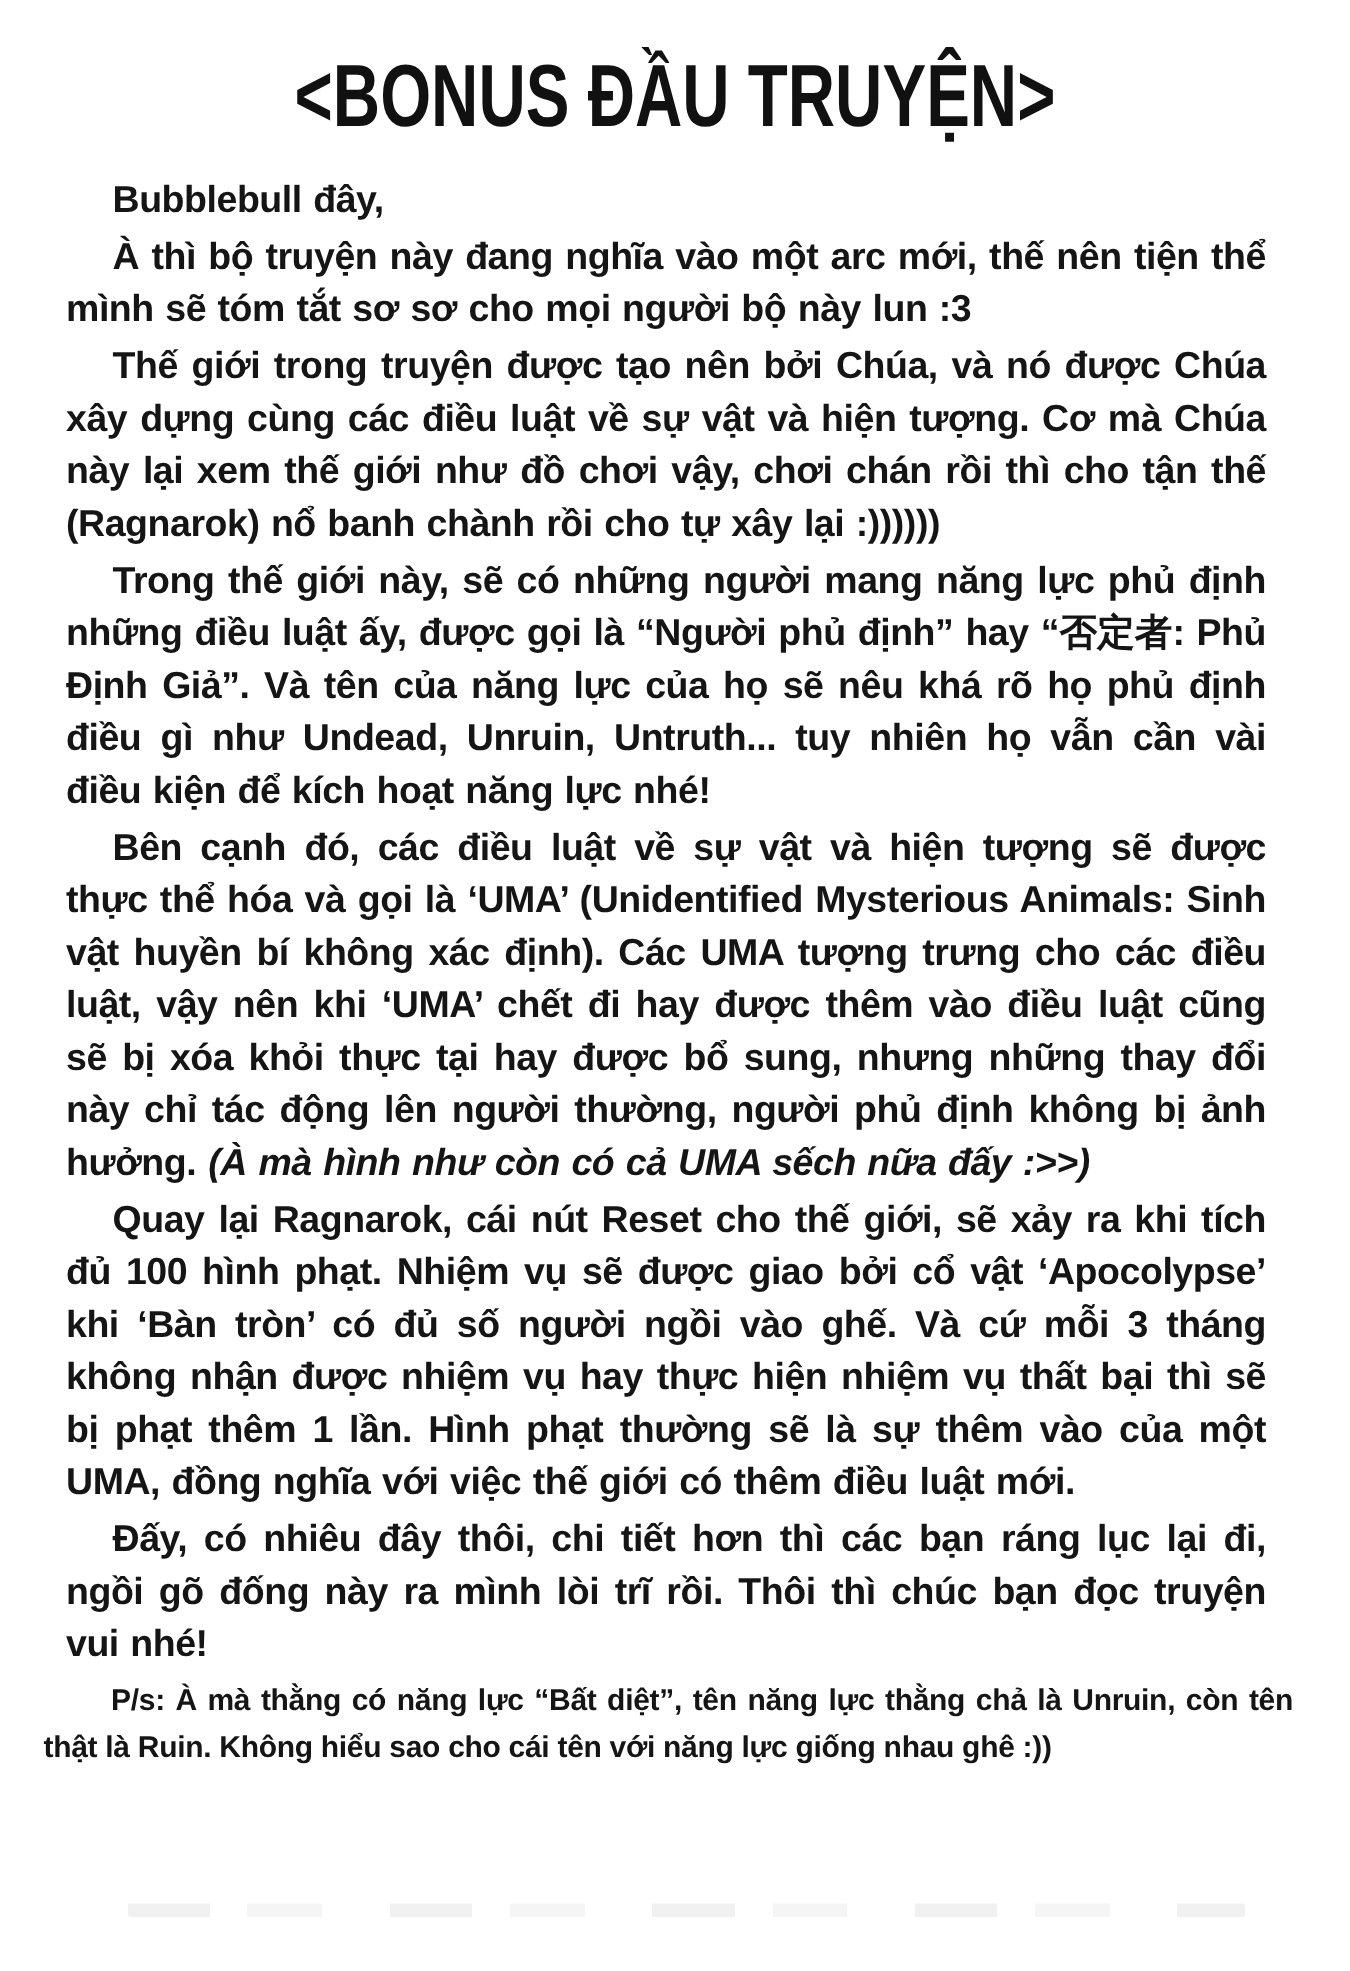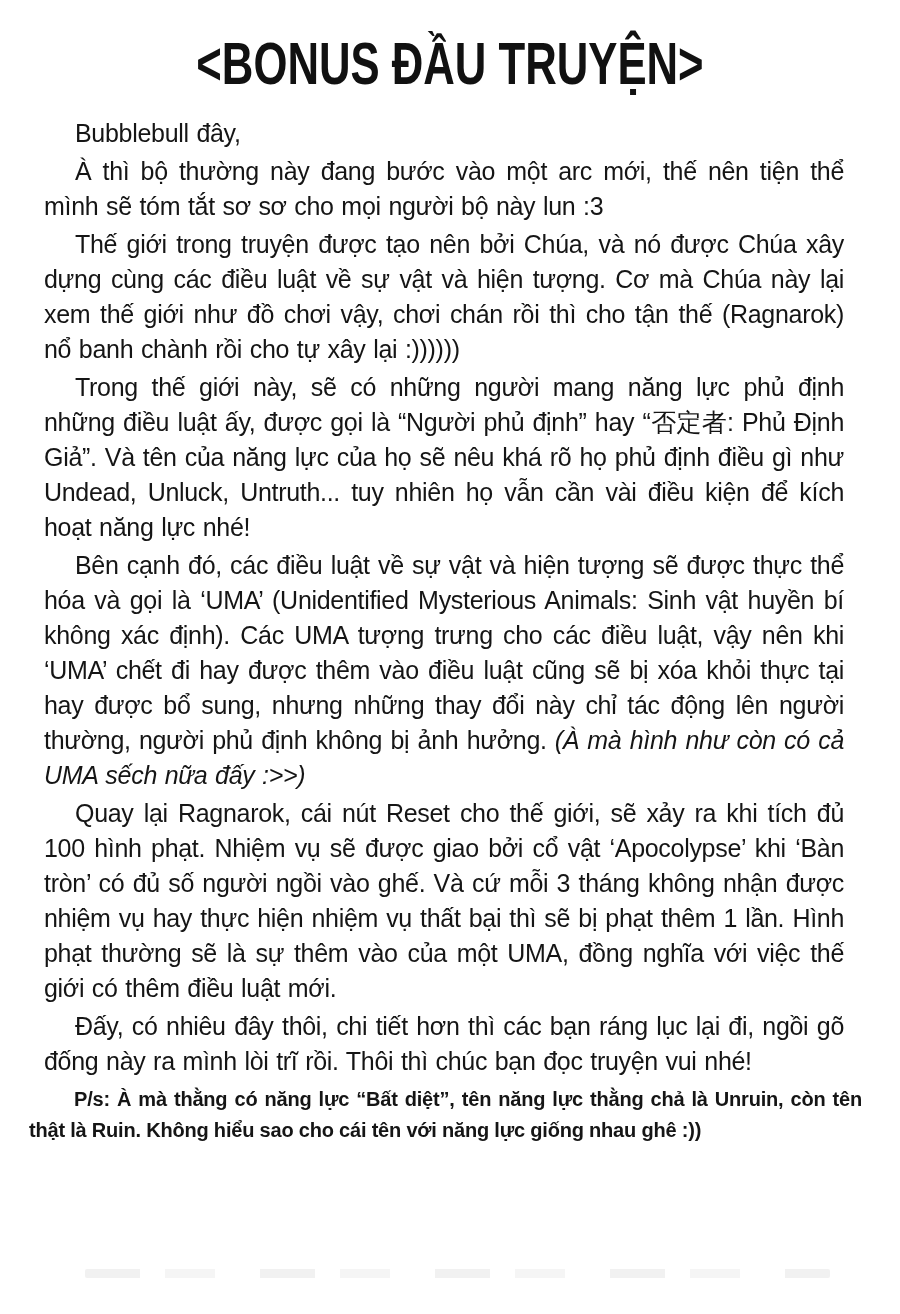--- a/index.html
+++ b/index.html
@@ -25,21 +25,21 @@
     transform: scaleX(0.78) scaleY(1.05);
     letter-spacing: 0px;
     color: #111111;
   }
   .content {
     padding: 0 38px 0 44px;
   }
   p.para {
     margin: 0 18px 3px 0;
     font-size: 25px;
-    font-weight: normal;
+    font-weight: bold;
     line-height: 35px;
     text-align: justify;
     text-align-last: left;
     text-indent: 31px;
     letter-spacing: -0.3px;
     word-spacing: 1px;
   }
   p.para .tail {
     font-style: italic;
     margin-left: 0.32em;
@@ -70,22 +70,22 @@
     border-radius: 2px;
   }
 </style>
 </head>
 <body>
 
 <h1 class="title">&lt;BONUS ĐẦU TRUYỆN&gt;</h1>
 
 <div class="content">
   <p class="para"><span>Bubblebull đây,</span></p>
-  <p class="para"><span>À thì bộ thường này đang bước vào một arc mới, thế nên tiện thể mình sẽ tóm tắt sơ sơ cho mọi người bộ này lun :3</span></p>
+  <p class="para"><span>À thì bộ truyện này đang nghĩa vào một arc mới, thế nên tiện thể mình sẽ tóm tắt sơ sơ cho mọi người bộ này lun :3</span></p>
   <p class="para"><span>Thế giới trong truyện được tạo nên bởi Chúa, và nó được Chúa xây dựng cùng các điều luật về sự vật và hiện tượng. Cơ mà Chúa này lại xem thế giới như đồ chơi vậy, chơi chán rồi thì cho tận thế (Ragnarok) nổ banh chành rồi cho tự xây lại :))))))</span></p>
-  <p class="para"><span>Trong thế giới này, sẽ có những người mang năng lực phủ định những điều luật ấy, được gọi là “Người phủ định” hay “否定者: Phủ Định Giả”. Và tên của năng lực của họ sẽ nêu khá rõ họ phủ định điều gì như Undead, Unluck, Untruth... tuy nhiên họ vẫn cần vài điều kiện để kích hoạt năng lực nhé!</span></p>
+  <p class="para"><span>Trong thế giới này, sẽ có những người mang năng lực phủ định những điều luật ấy, được gọi là “Người phủ định” hay “否定者: Phủ Định Giả”. Và tên của năng lực của họ sẽ nêu khá rõ họ phủ định điều gì như Undead, Unruin, Untruth... tuy nhiên họ vẫn cần vài điều kiện để kích hoạt năng lực nhé!</span></p>
   <p class="para"><span>Bên cạnh đó, các điều luật về sự vật và hiện tượng sẽ được thực thể hóa và gọi là ‘UMA’ (Unidentified Mysterious Animals: Sinh vật huyền bí không xác định). Các UMA tượng trưng cho các điều luật, vậy nên khi ‘UMA’ chết đi hay được thêm vào điều luật cũng sẽ bị xóa khỏi thực tại hay được bổ sung, nhưng những thay đổi này chỉ tác động lên người thường, người phủ định không bị ảnh hưởng.</span><em class="tail">(À mà hình như còn có cả UMA sếch nữa đấy :&gt;&gt;)</em></p>
   <p class="para"><span>Quay lại Ragnarok, cái nút Reset cho thế giới, sẽ xảy ra khi tích đủ 100 hình phạt. Nhiệm vụ sẽ được giao bởi cổ vật ‘Apocolypse’ khi ‘Bàn tròn’ có đủ số người ngồi vào ghế. Và cứ mỗi 3 tháng không nhận được nhiệm vụ hay thực hiện nhiệm vụ thất bại thì sẽ bị phạt thêm 1 lần. Hình phạt thường sẽ là sự thêm vào của một UMA, đồng nghĩa với việc thế giới có thêm điều luật mới.</span></p>
   <p class="para"><span>Đấy, có nhiêu đây thôi, chi tiết hơn thì các bạn ráng lục lại đi, ngồi gõ đống này ra mình lòi trĩ rồi. Thôi thì chúc bạn đọc truyện vui nhé!</span></p>
   <p class="ps">P/s: À mà thằng có năng lực “Bất diệt”, tên năng lực thằng chả là Unruin, còn tên thật là Ruin. Không hiểu sao cho cái tên với năng lực giống nhau ghê :))</p>
 </div>
 
 <div class="faint-cutoff"></div>
 
 </body></html>

